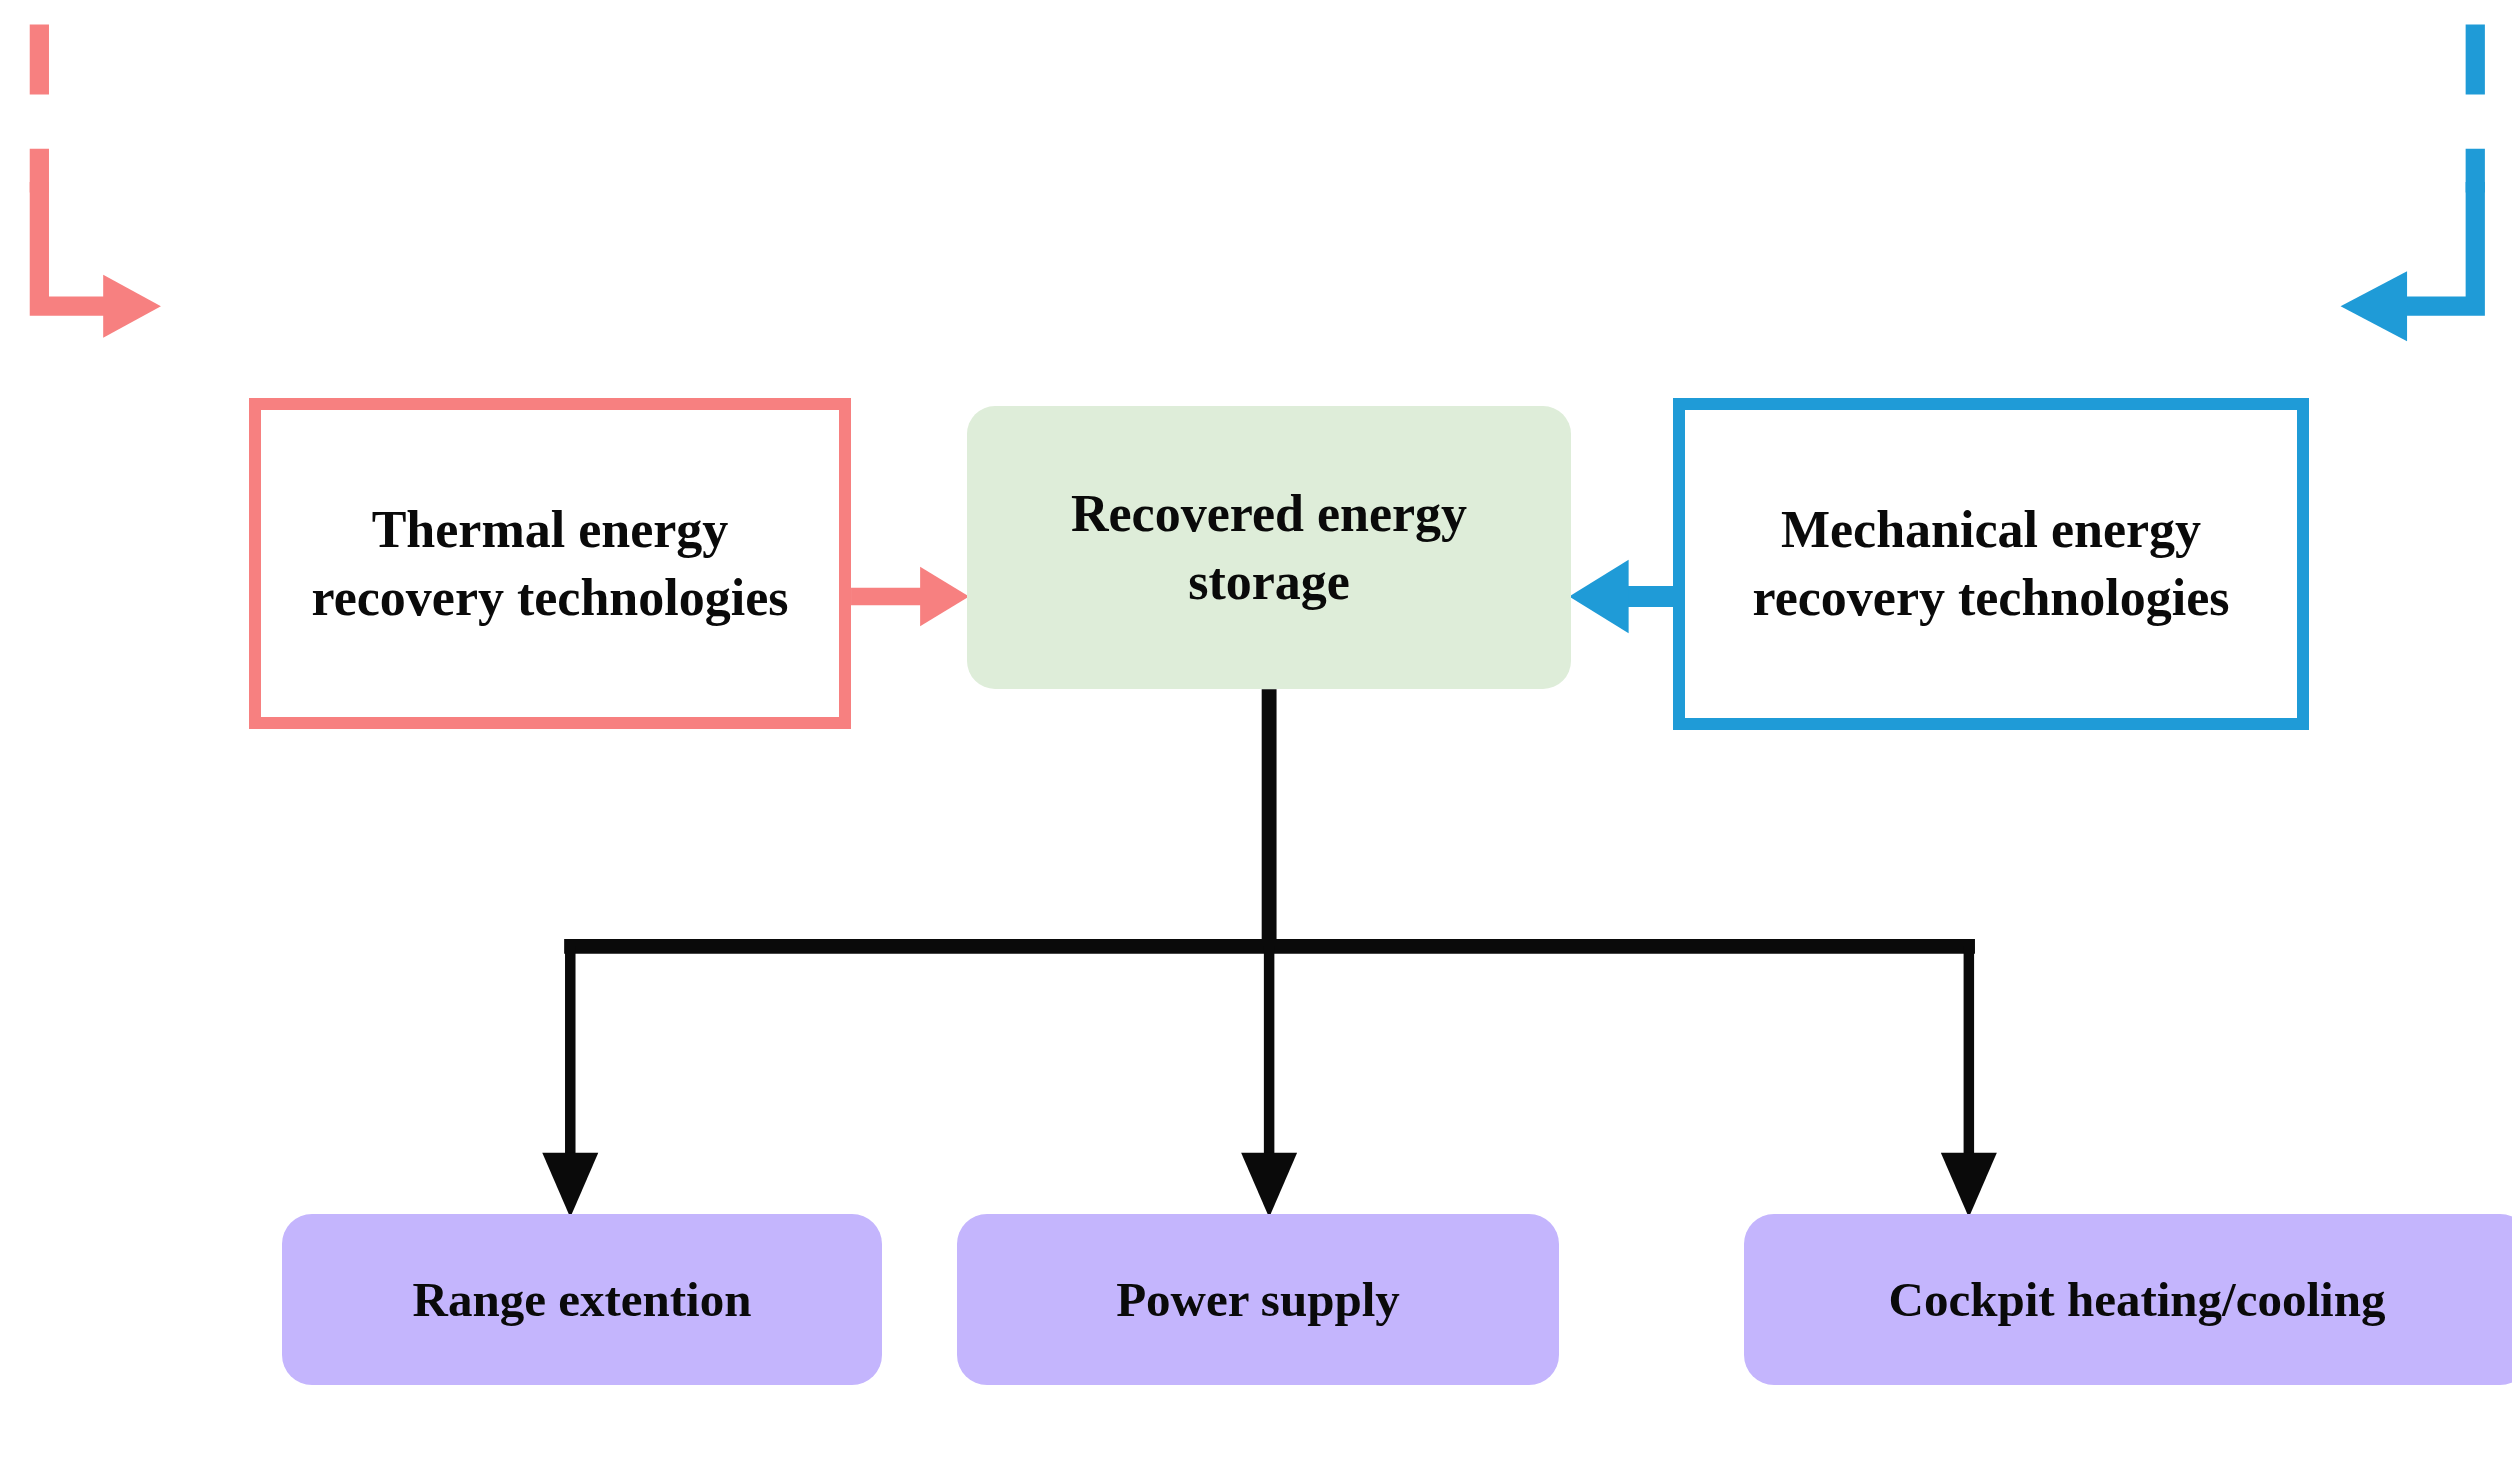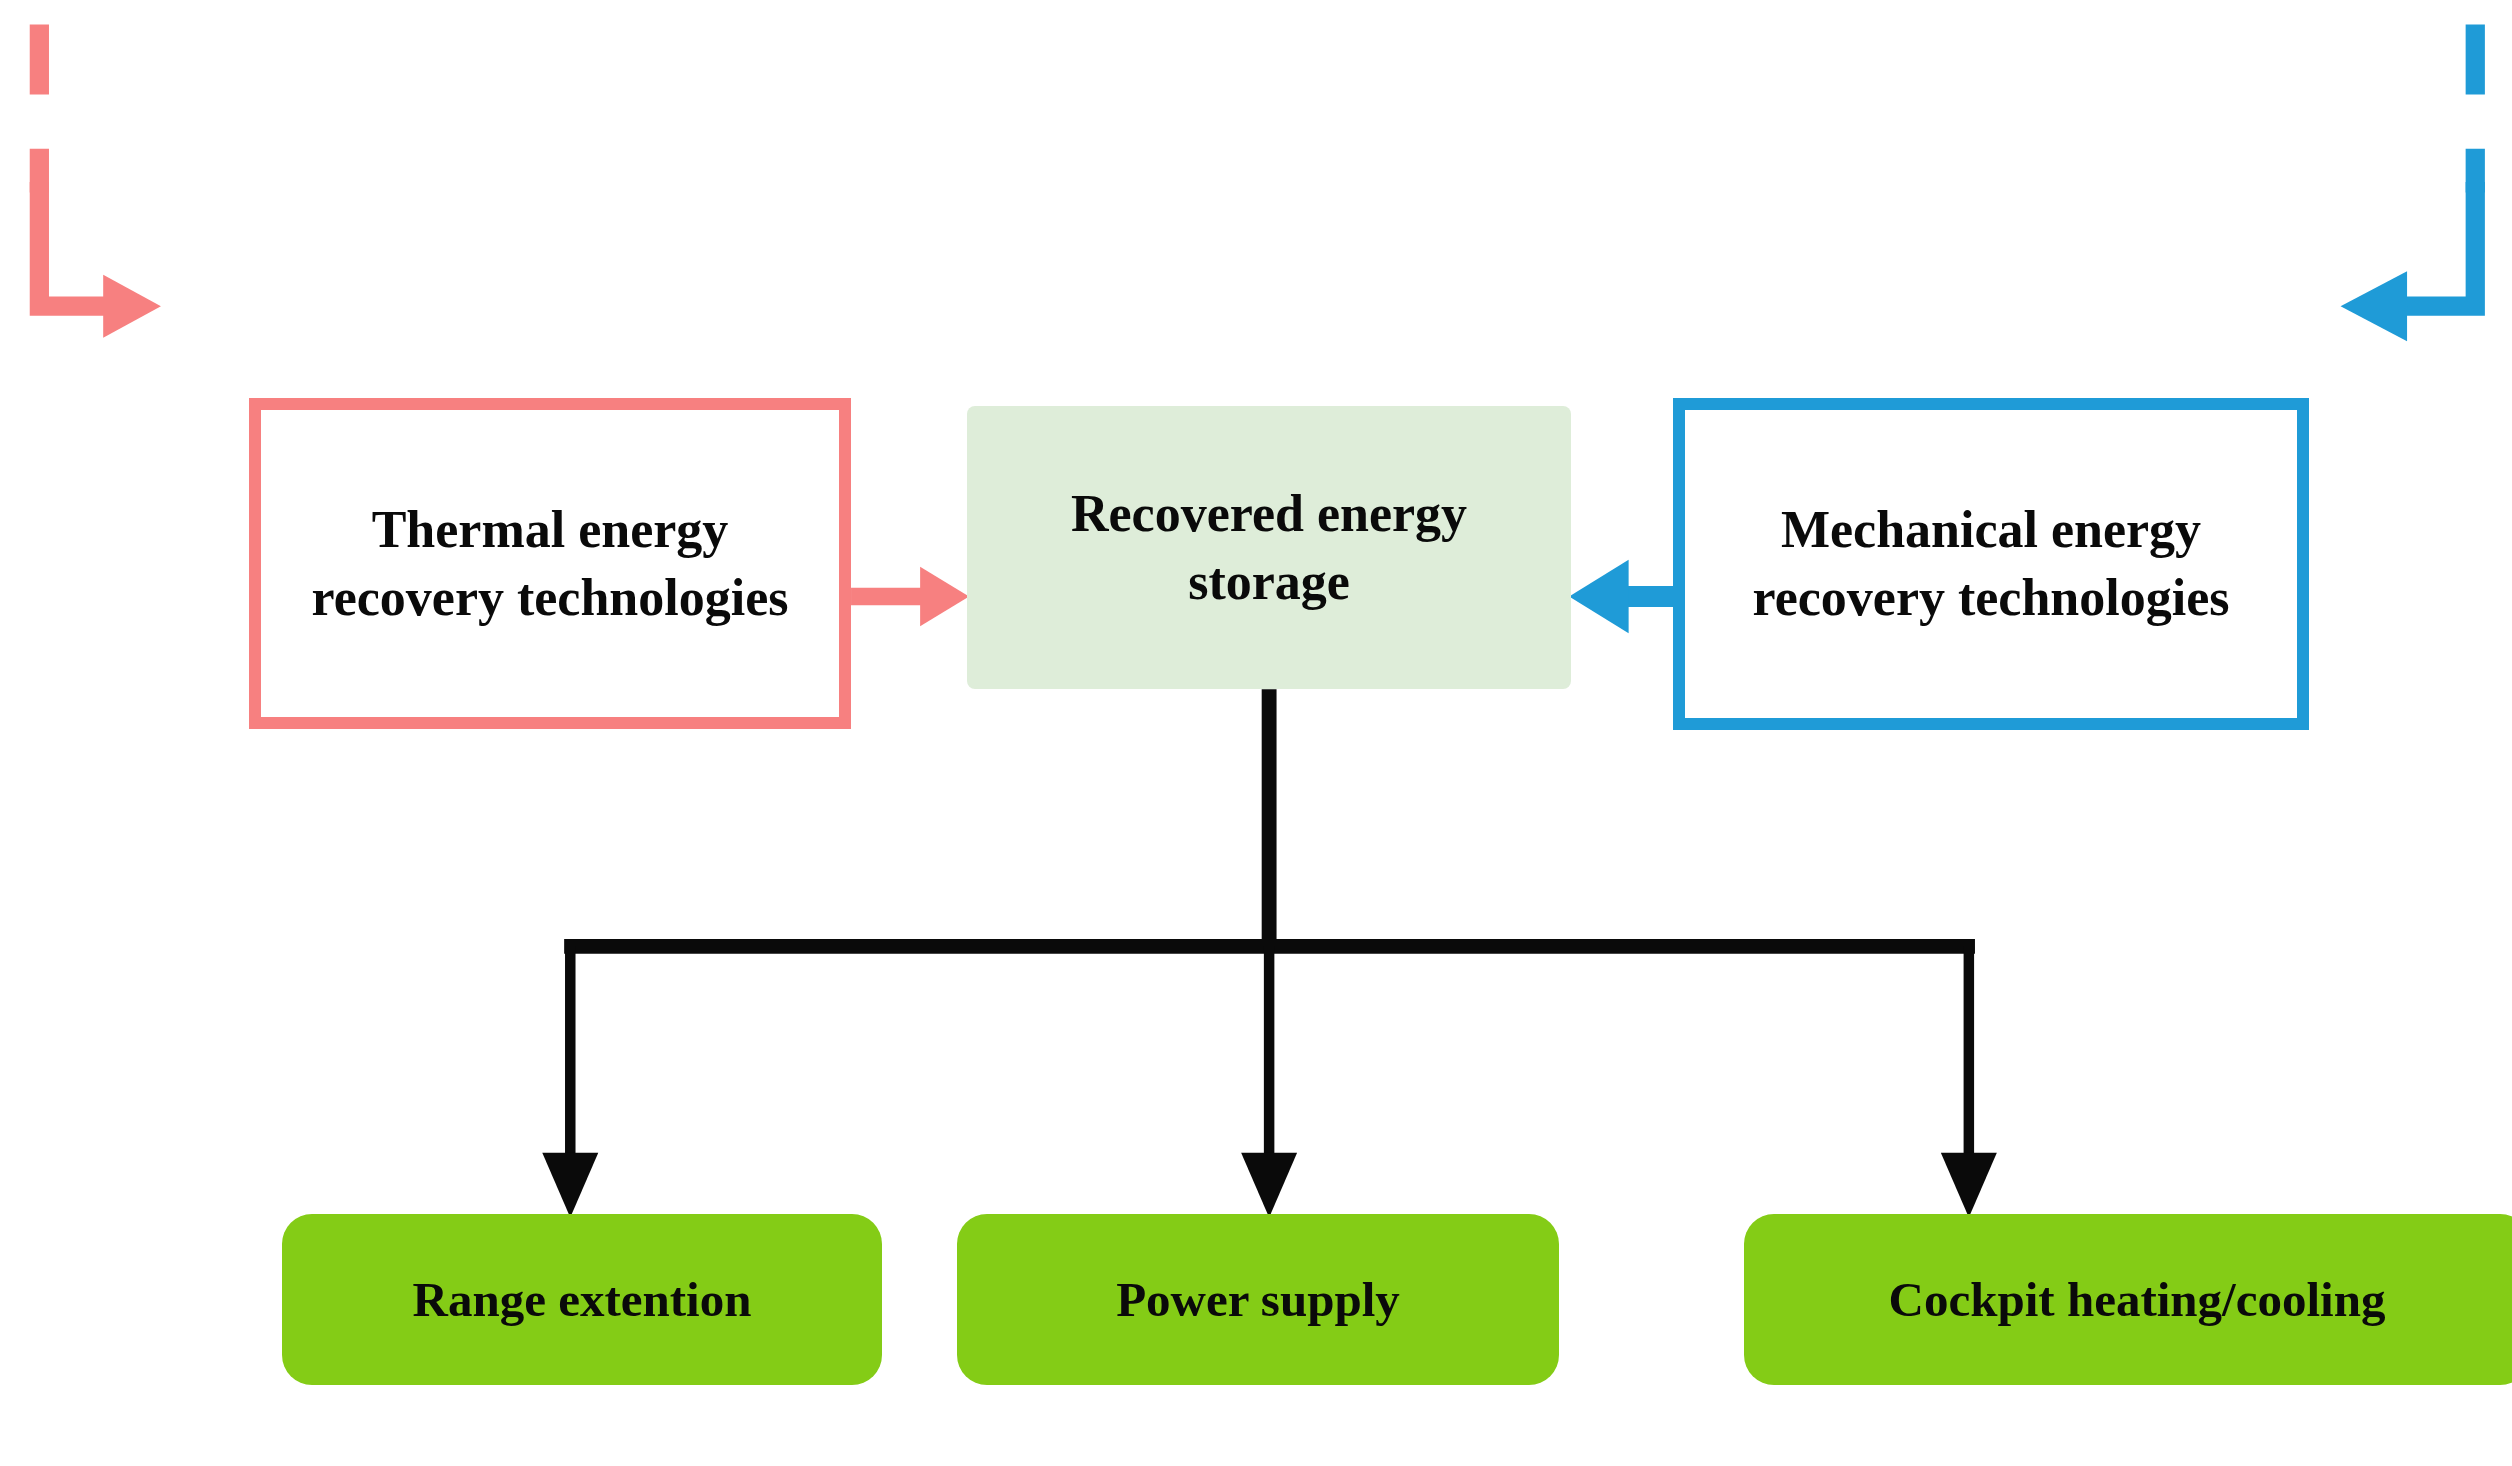--- a/index.html
+++ b/index.html
@@ -64,27 +64,27 @@
     font-size: 52px;
     padding: 0 23px;
   }
 
   .node-storage {
     left: 967px;
     top: 406px;
     width: 604px;
     height: 283px;
     background: #DEEDD9;
-    border-radius: 8px;
+    border-radius: 28px;
     font-size: 52px;
     padding: 0 23px;
   }
 
   .node-out {
-    background: #84cc16;
+    background: #c4b5fd;
     border-radius: 30px;
     height: 171px;
     top: 1214px;
     font-size: 49px;
     padding: 0 15.7px;
   }
   .node-out-1 { left: 282px;  width: 600px; }
   .node-out-2 { left: 957px; width: 602px; }
   .node-out-3 { left: 1744px; width: 786px; }
 

